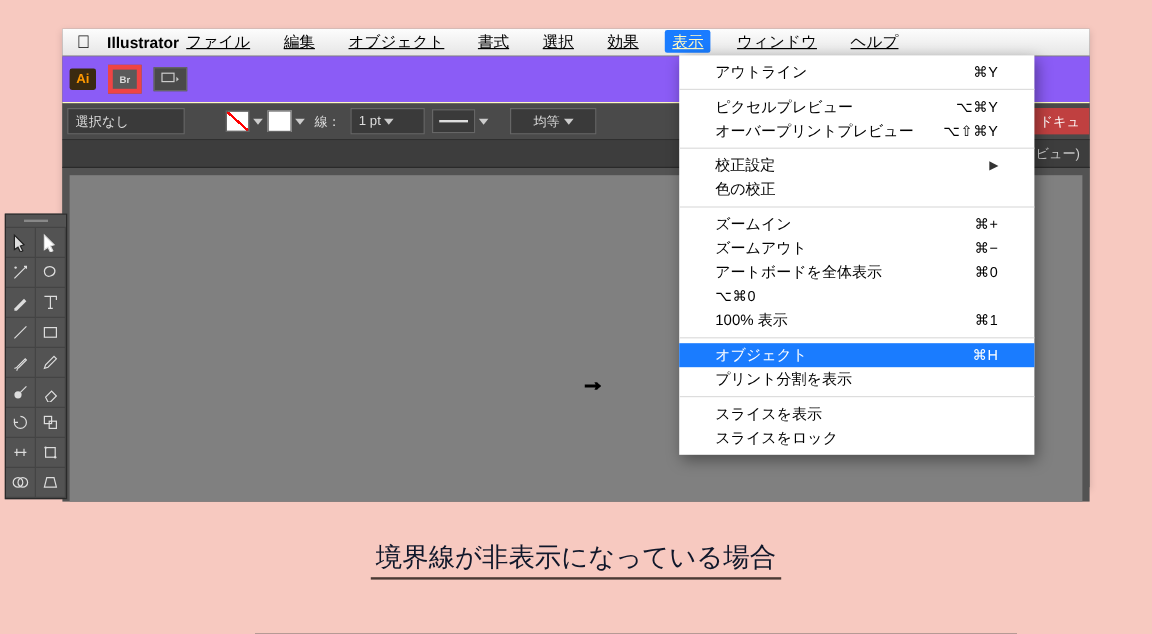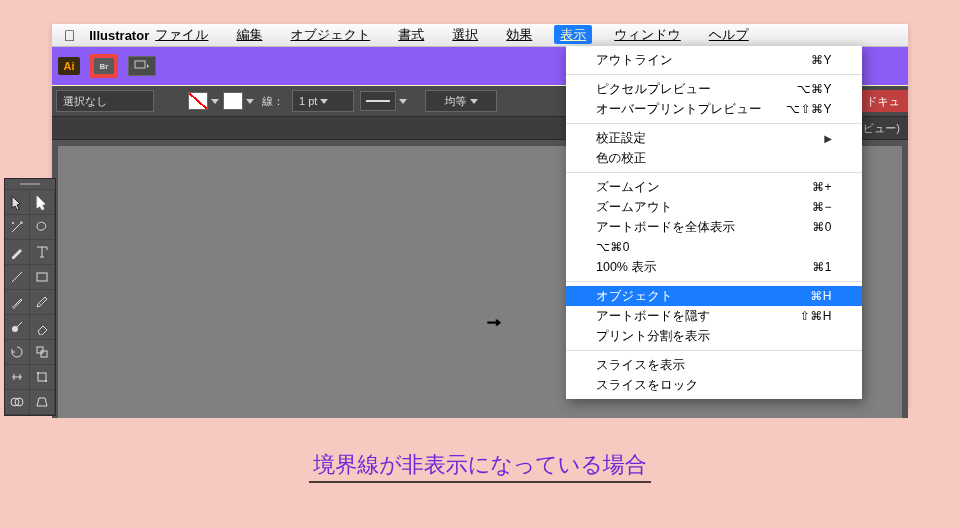--- a/index.html
+++ b/index.html
@@ -51,21 +51,21 @@
 .menu .row.sel{background:#1a7cff;color:#fff;}
 .menu .sep{height:0;border-top:1px solid #ddd;margin:4px 0;}
 .menu .sc{font-size:12px;letter-spacing:.5px;}
 .menu .sub::after{content:"▶";font-size:10px;color:#333;}
 
 
 .ptr{position:absolute;left:484px;top:308px;font-size:20px;font-weight:700;color:#000;}
 .ptr span{color:#e00000;-webkit-text-stroke:1.5px #000;}
 
 
-.caption{position:absolute;left:0;right:0;top:450px;text-align:center;font-size:22px;color:#6d28d9;}
+.caption{position:absolute;left:0;right:0;top:450px;text-align:center;font-size:22px;color:#0f172a;}
 .caption span{border-bottom:2px solid #4a3a35;padding:0 4px 4px;}
 </style>
 </head>
 <body>
 
 <div class="frame">
 
   <div class="mac-bar">
     <span class="apple"></span>
     <span class="app">Illustrator</span>
@@ -162,24 +162,20 @@
       <div class="row">
         <span>100% 表示</span>
         <span class="sc">⌘1</span>
       </div>
       <div class="sep"></div>
       <div class="row sel">
         <span>オブジェクト</span>
         <span class="sc">⌘H</span>
       </div>
       <div class="row">
-        <span>アートボードを隠す</span>
-        <span class="sc">⇧⌘H</span>
-      </div>
-      <div class="row">
         <span>プリント分割を表示</span>
       </div>
       <div class="sep"></div>
       <div class="row">
         <span>スライスを表示</span>
       </div>
       <div class="row">
         <span>スライスをロック</span>
       </div>
     </div>

